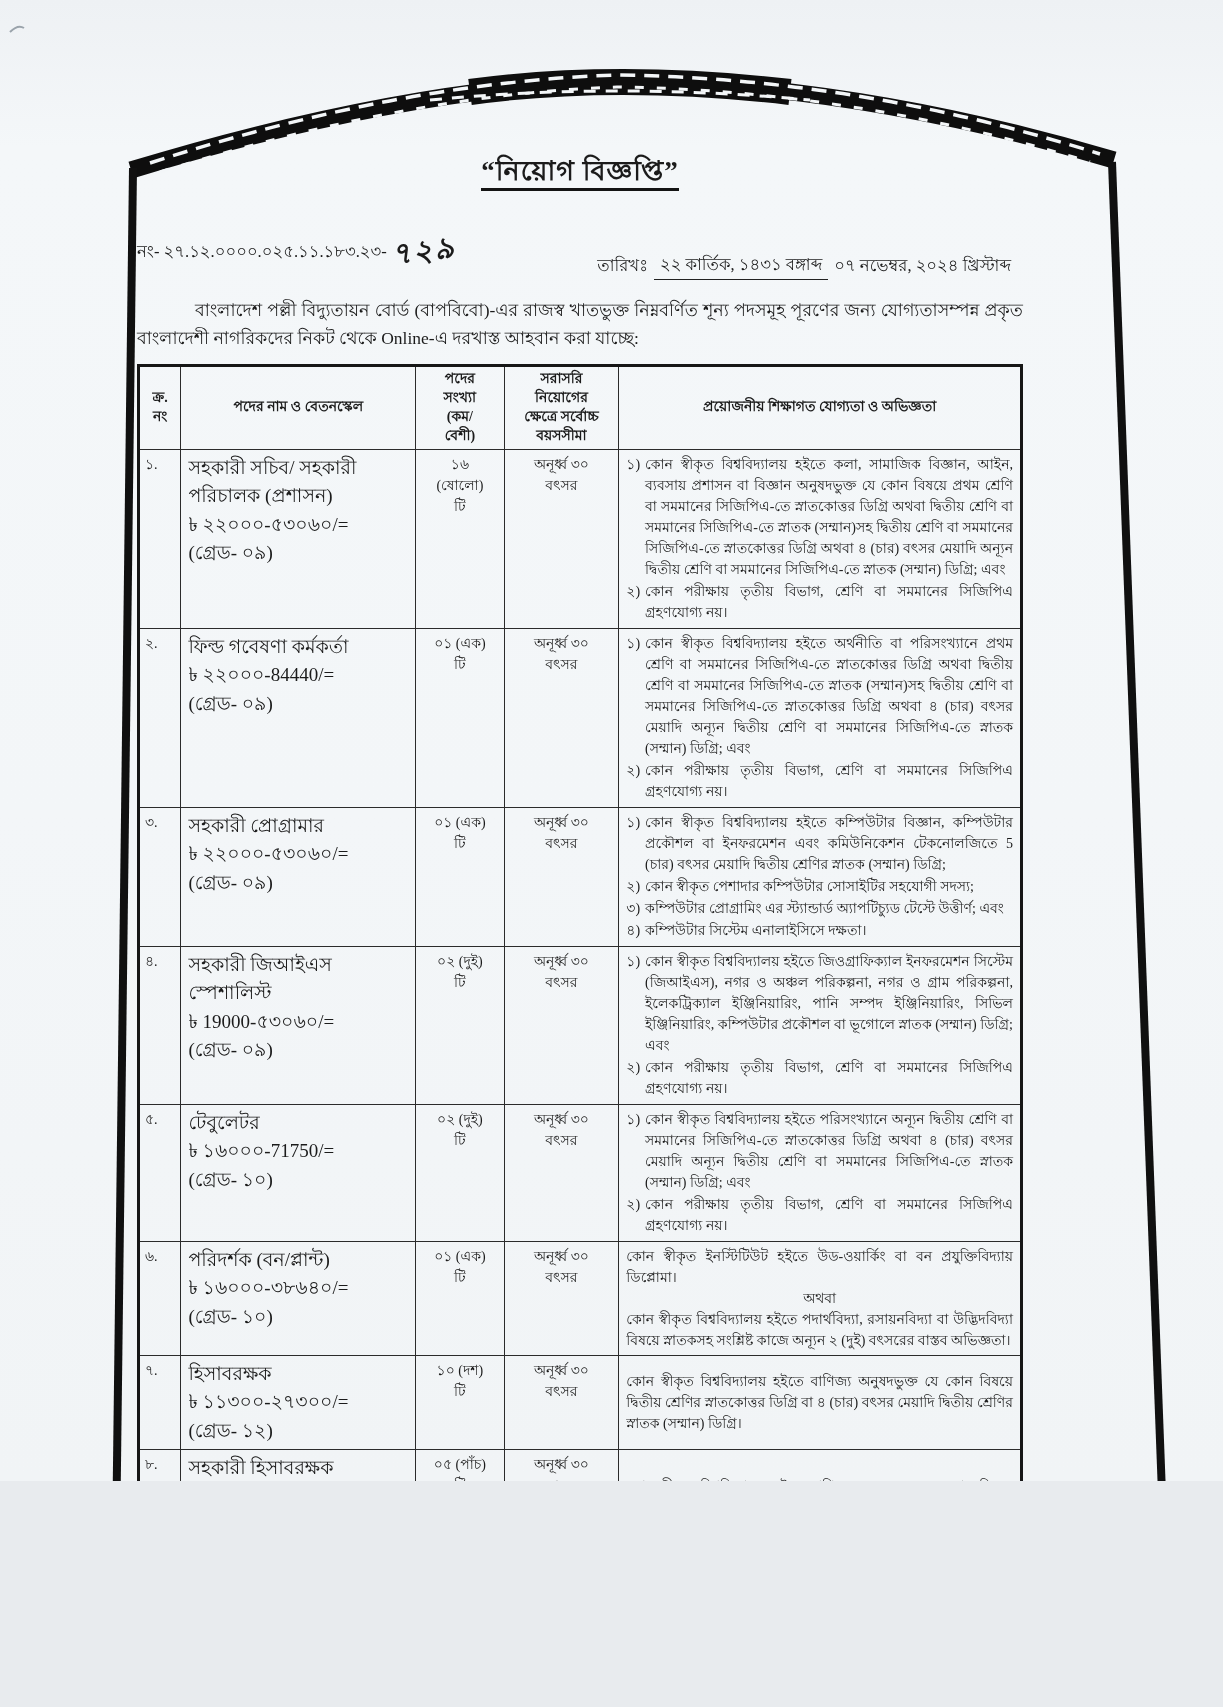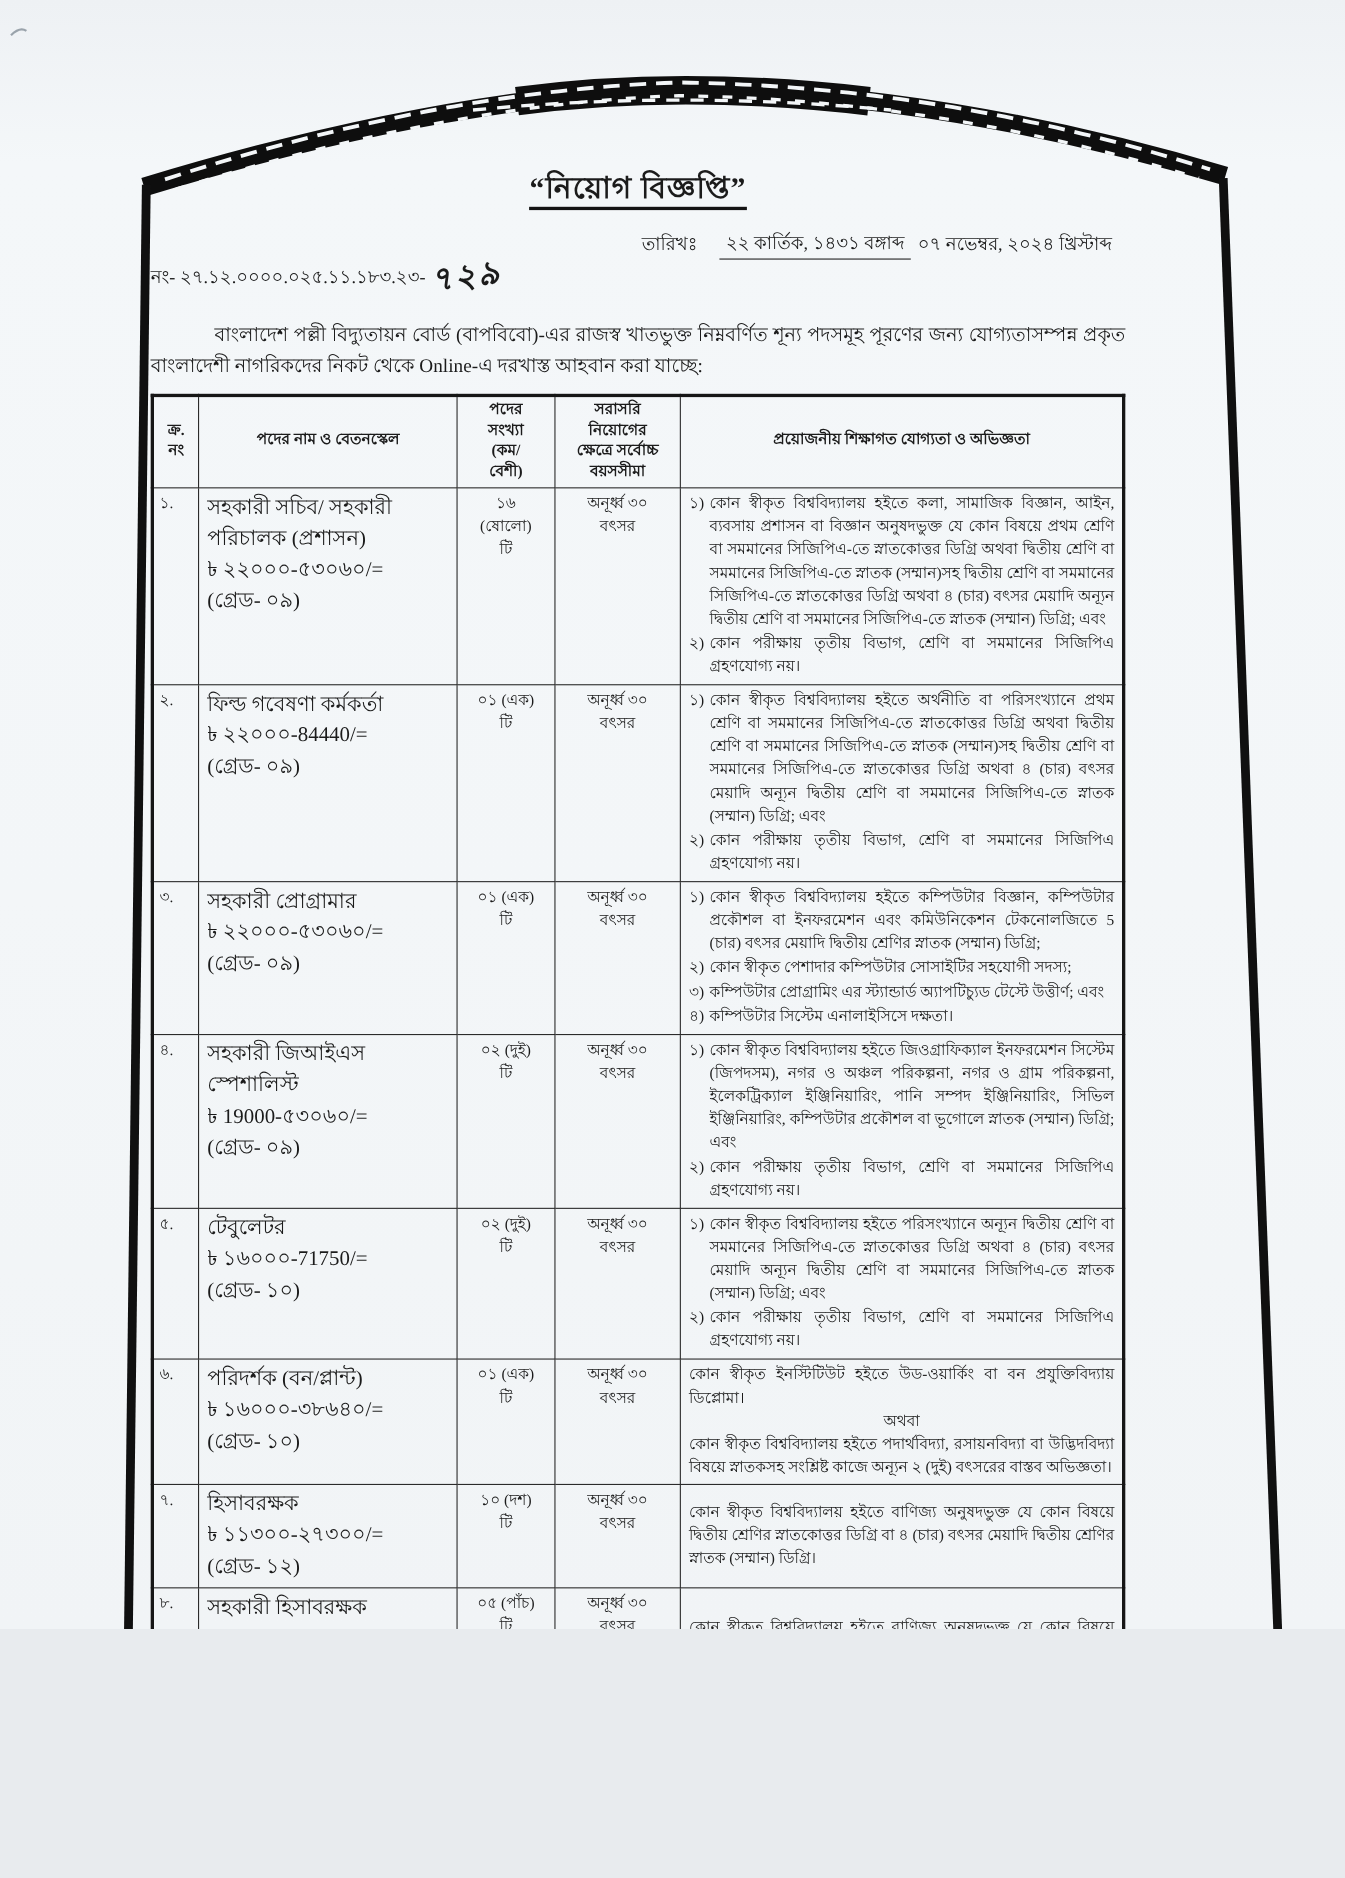--- a/index.html
+++ b/index.html
@@ -9,21 +9,21 @@
     font-family:Liberation Serif, serif;color:#1b1b1b;
   }
   .frame-svg{position:absolute;left:0;top:0;width:1223px;height:1707px;pointer-events:none;}
   .content{position:absolute;left:137px;top:150px;width:886px;}
   .doc-title{text-align:center;font-size:27px;font-weight:bold;letter-spacing:1px;}
   .doc-title .u{border-bottom:3px solid #141414;padding-bottom:2px;}
   .meta{display:flex;justify-content:space-between;align-items:flex-start;margin-top:14px;}
   .ref{font-size:16.5px;padding-top:14px;}
   .hand{display:inline-block;font-size:30px;font-weight:bold;font-style:italic;
         transform:rotate(-7deg) translateY(4px);letter-spacing:2px;}
-  .dates{display:flex;align-items:center;gap:20px;font-size:16.5px;margin-right:6px;}
+  .dates{display:flex;align-items:center;gap:6px;font-size:16.5px;margin-right:6px;margin-top:44px;}
   .date-stack{display:flex;flex-direction:row;line-height:1.5;}
   .date-top{border-bottom:1.6px solid #222;padding:0 6px 1px 6px;}
   .date-bottom{padding:1px 6px 0 6px;}
   .intro{margin-top:16px;font-size:17.5px;line-height:1.6;text-align:justify;text-indent:58px;}
   table.main{width:100%;border-collapse:collapse;margin-top:12px;border:3px solid #161616;}
   th,td{border:1.6px solid #2b2b2b;padding:4px 7px;font-size:14px;line-height:1.5;vertical-align:top;}
   th{font-weight:bold;text-align:center;vertical-align:middle;white-space:pre-line;line-height:1.35;padding:3px 4px;}
   td.c-sl{text-align:left;padding-left:5px;}
   td.c-post{white-space:pre-line;font-size:19px;}
   td.c-count,td.c-age{text-align:center;white-space:pre-line;}
@@ -181,21 +181,21 @@
 স্পেশালিস্ট
 ৳ 19000-৫৩০৬০/=
 (গ্রেড- ০৯)</td>
       <td class="c-count">০২ (দুই)
 টি</td>
       <td class="c-age">অনূর্ধ্ব ৩০
 বৎসর</td>
       <td class="c-qual">
               <div class="q">
                 <span class="qn">১)</span>
-                <div class="qt">কোন স্বীকৃত বিশ্ববিদ্যালয় হইতে জিওগ্রাফিক্যাল ইনফরমেশন সিস্টেম (জিপদসম), নগর ও অঞ্চল পরিকল্পনা, নগর ও গ্রাম পরিকল্পনা, ইলেকট্রিক্যাল ইঞ্জিনিয়ারিং, পানি সম্পদ ইঞ্জিনিয়ারিং, সিভিল ইঞ্জিনিয়ারিং, কম্পিউটার প্রকৌশল বা ভূগোলে স্নাতক (সম্মান) ডিগ্রি; এবং</div>
+                <div class="qt">কোন স্বীকৃত বিশ্ববিদ্যালয় হইতে জিওগ্রাফিক্যাল ইনফরমেশন সিস্টেম (জিআইএস), নগর ও অঞ্চল পরিকল্পনা, নগর ও গ্রাম পরিকল্পনা, ইলেকট্রিক্যাল ইঞ্জিনিয়ারিং, পানি সম্পদ ইঞ্জিনিয়ারিং, সিভিল ইঞ্জিনিয়ারিং, কম্পিউটার প্রকৌশল বা ভূগোলে স্নাতক (সম্মান) ডিগ্রি; এবং</div>
               </div>
               <div class="q">
                 <span class="qn">২)</span>
                 <div class="qt">কোন পরীক্ষায় তৃতীয় বিভাগ, শ্রেণি বা সমমানের সিজিপিএ গ্রহণযোগ্য নয়।</div>
               </div>
             </td>
     </tr>
 
     <tr>
       <td class="c-sl">৫.</td>

